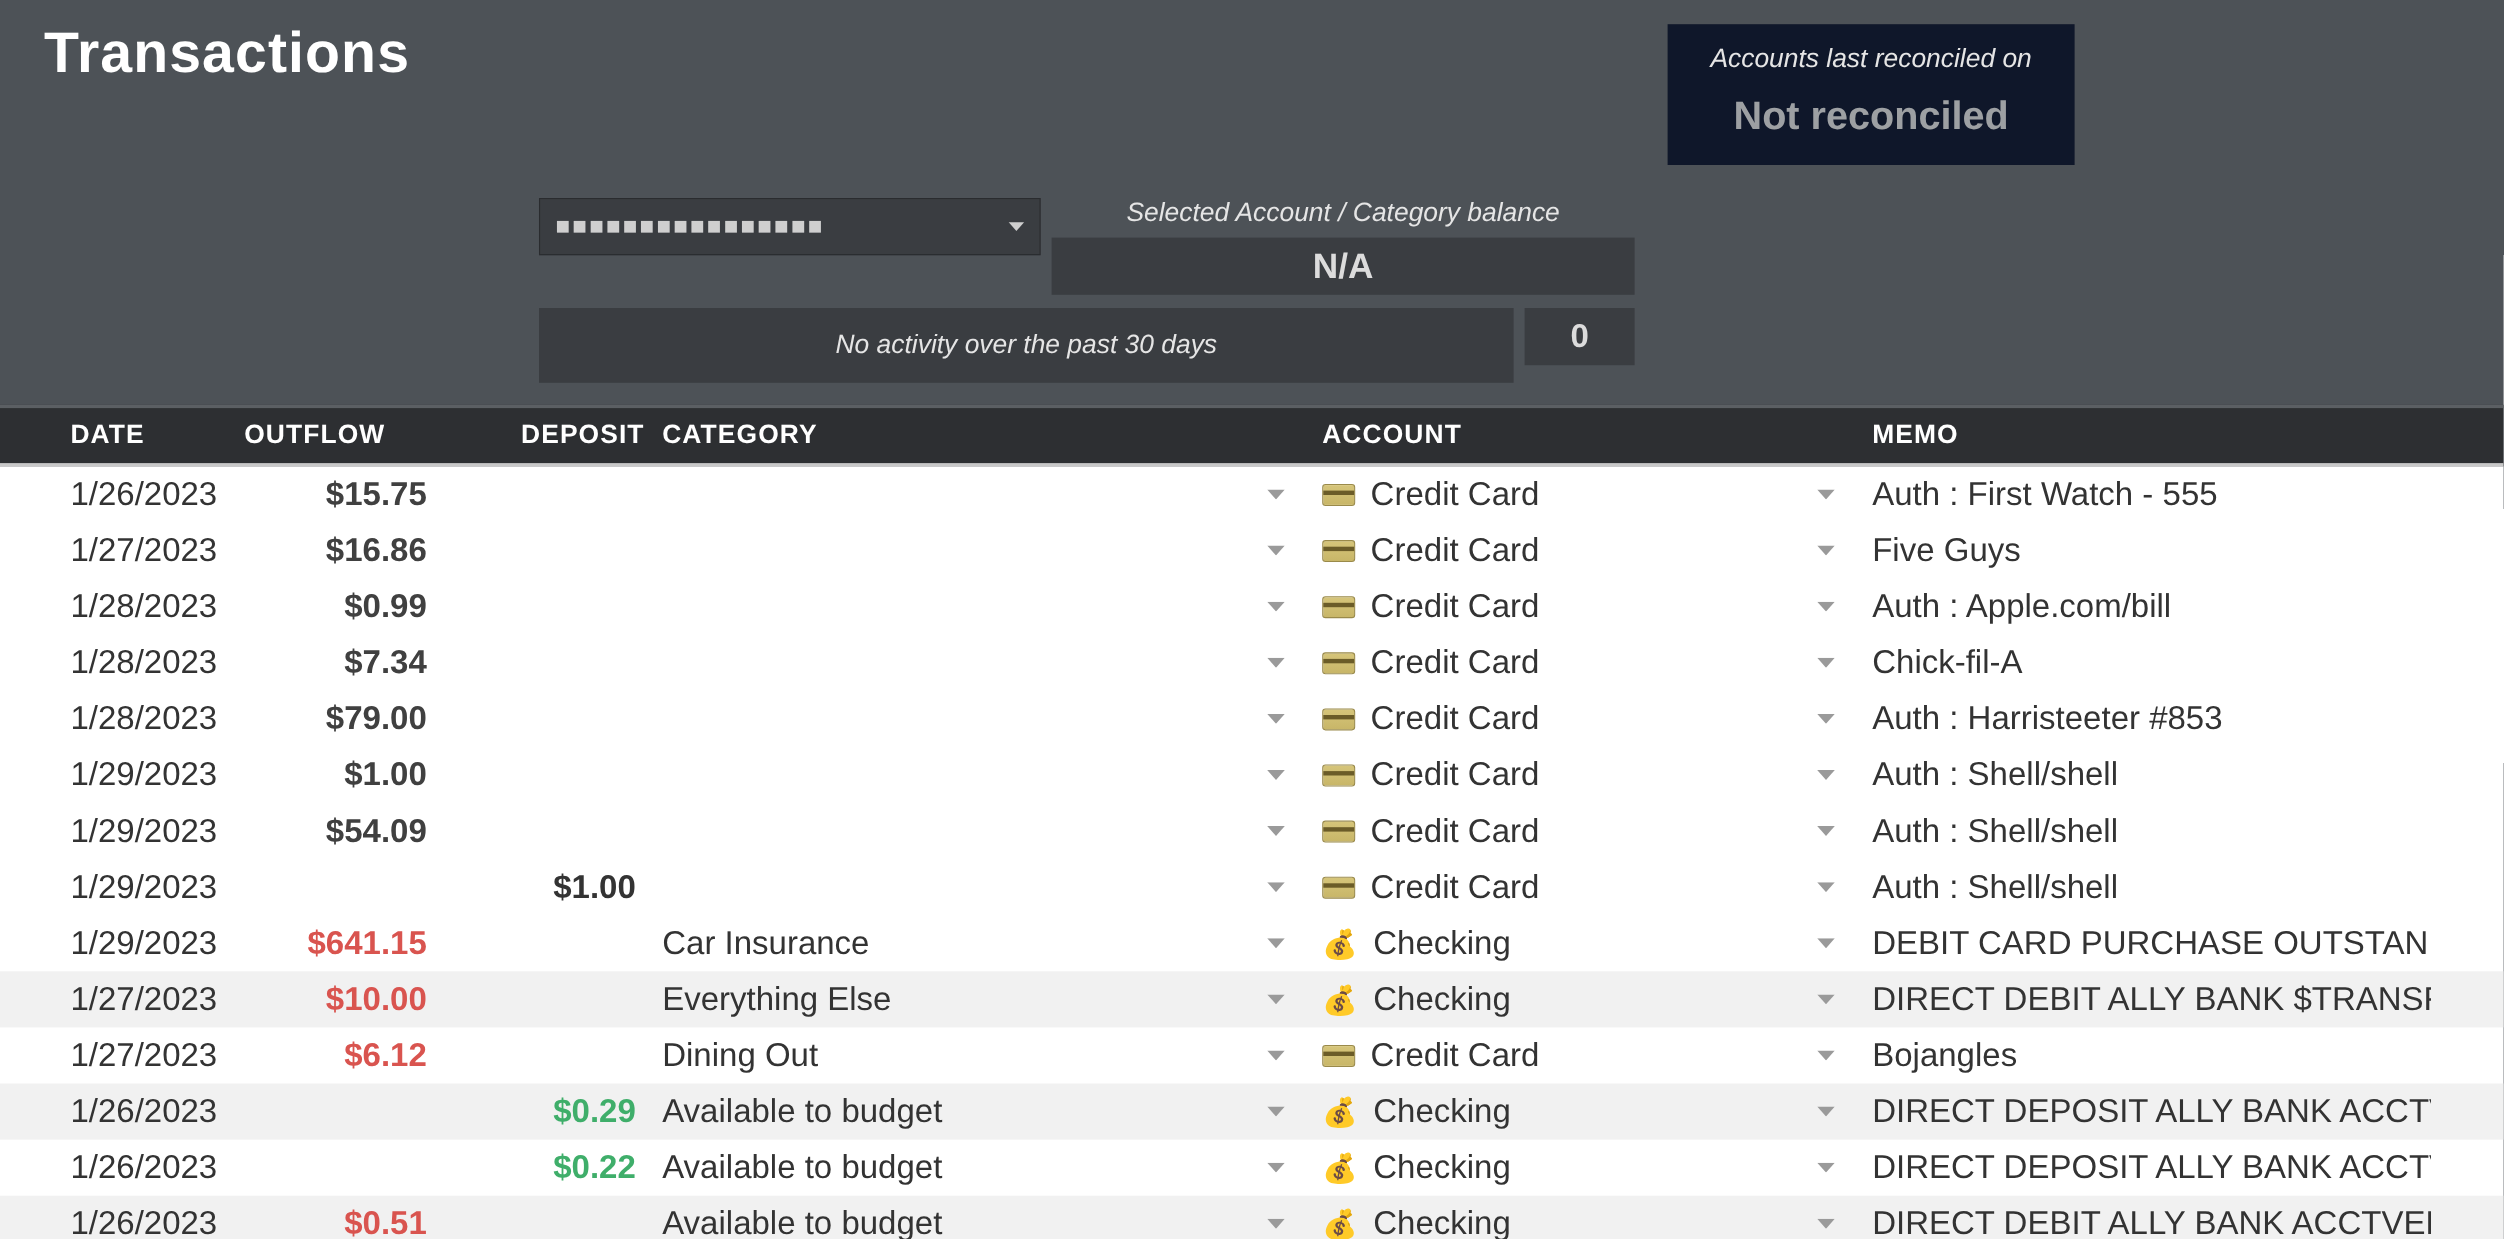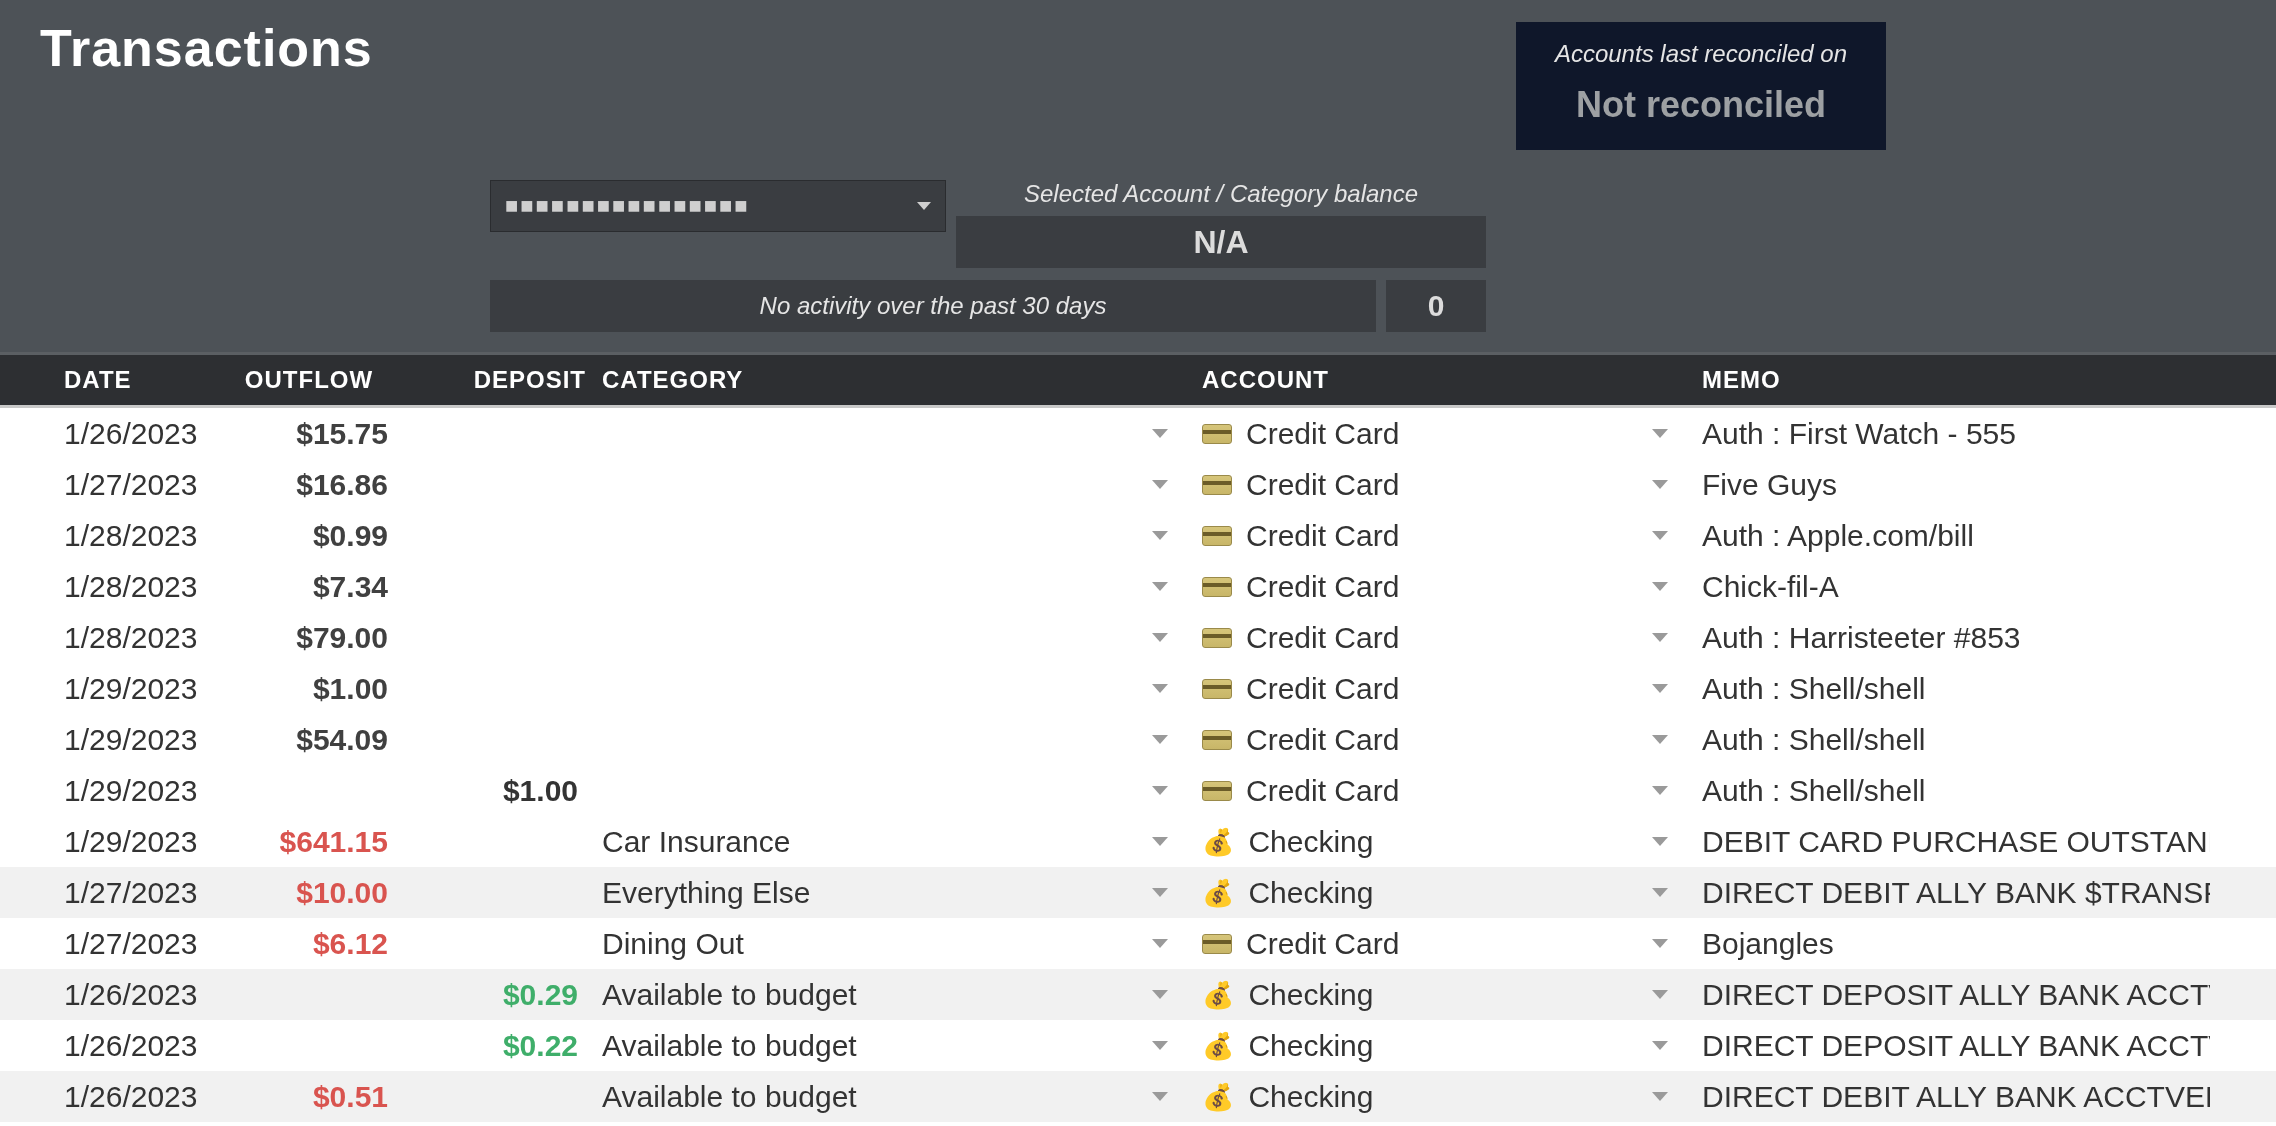--- a/index.html
+++ b/index.html
@@ -112,21 +112,21 @@
     color: #dcdcdc;
   }
   .right-bottom {
     display: grid;
     grid-template-columns: 1fr 100px;
     gap: 10px;
     margin-top: 6px;
   }
   .activity-box {
     background: #3a3d41;
-    height: 52px;
+    height: 68px;
     display: flex;
     align-items: center;
     justify-content: center;
     font-style: italic;
     font-size: 24px;
     color: #e5e5e5;
   }
   .activity-count {
     background: #3a3d41;
     height: 52px;
@@ -152,21 +152,21 @@
     border-bottom: 3px solid #c8c8c8;
   }
   .th {
     font-size: 24px;
     font-weight: 700;
     color: #fff;
     letter-spacing: 1px;
     padding: 0 12px;
   }
   .th-date { padding-left: 64px; }
-  .th-outflow { text-align: center; padding-right: 4px; }
+  .th-outflow { text-align: left; padding-right: 4px; }
   .th-inflow { text-align: right; padding-right: 4px; }
   .th-status { text-align: right; padding-right: 6px; }
 
   .tbody {
     background: #fff;
     color: #2b2b2b;
   }
   .row {
     display: grid;
     grid-template-columns: 210px 190px 190px 540px 60px 440px 60px 520px 180px 60px;

